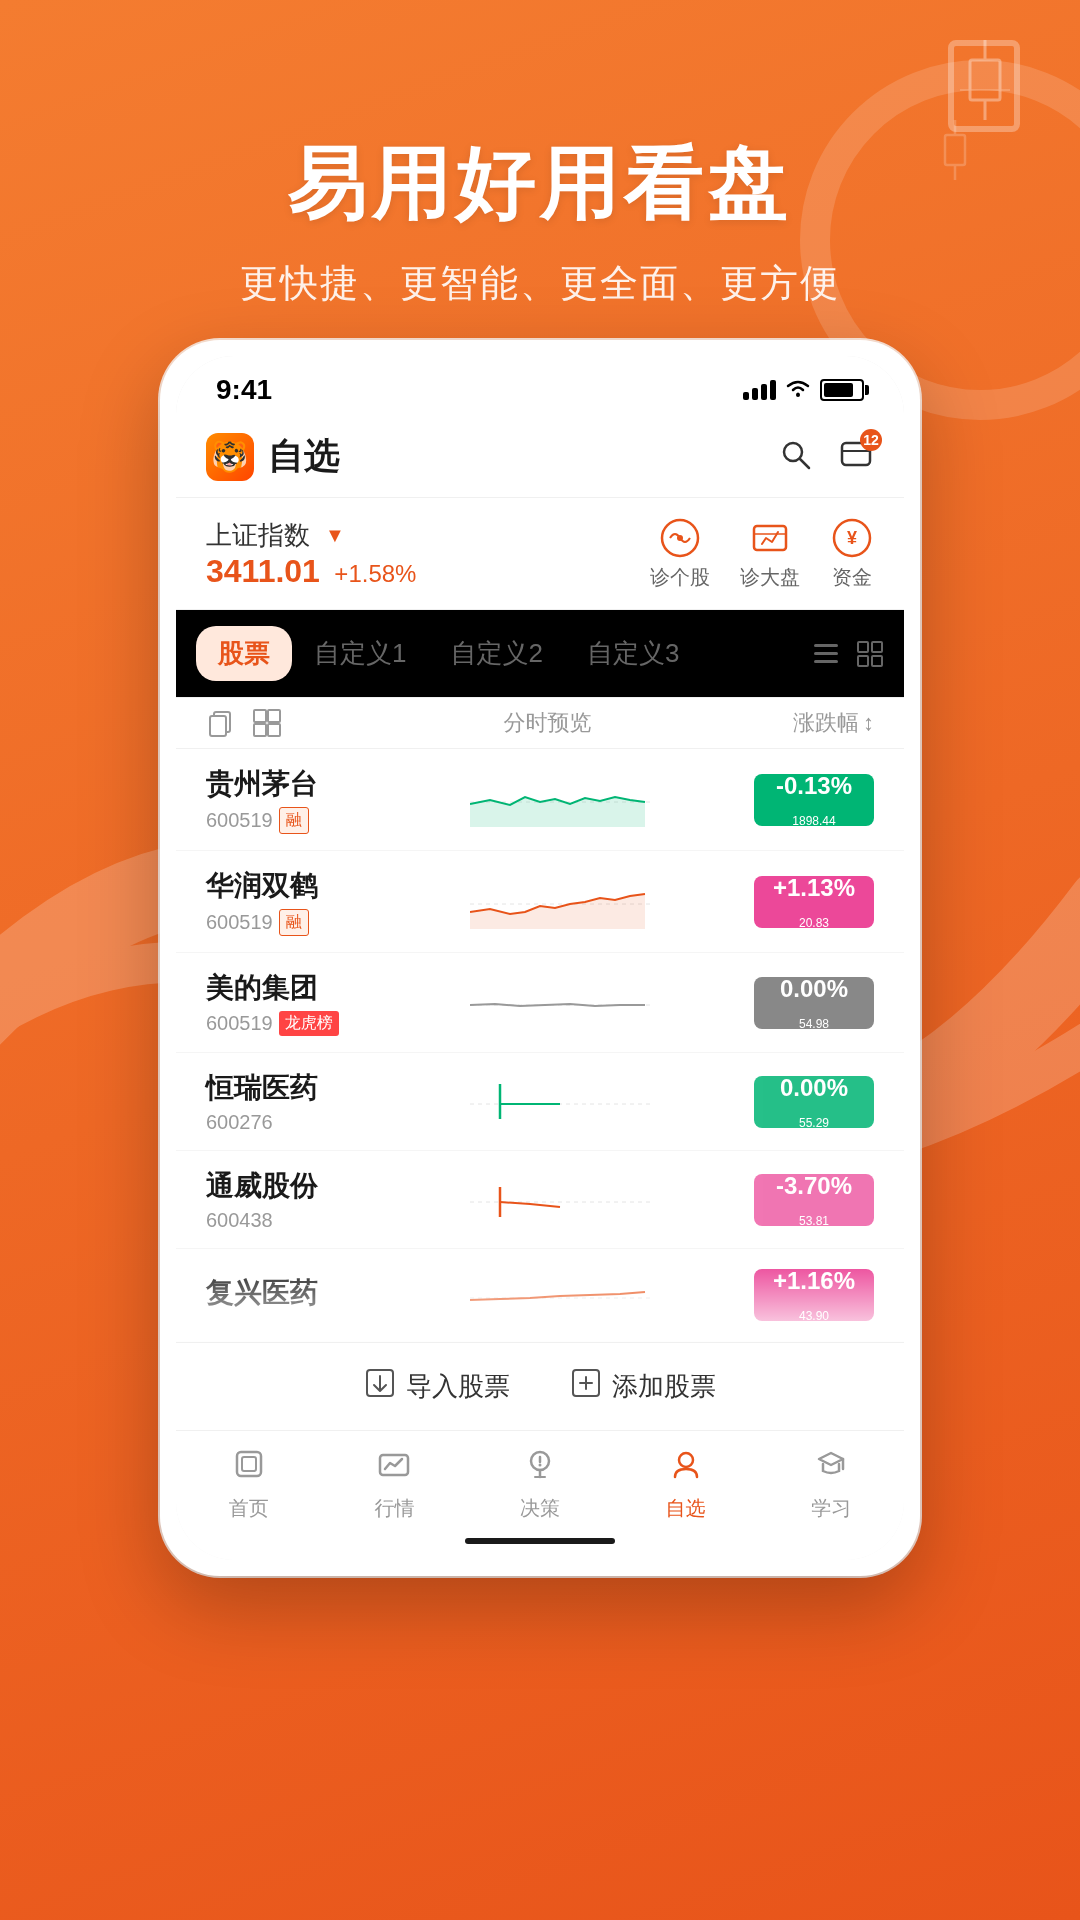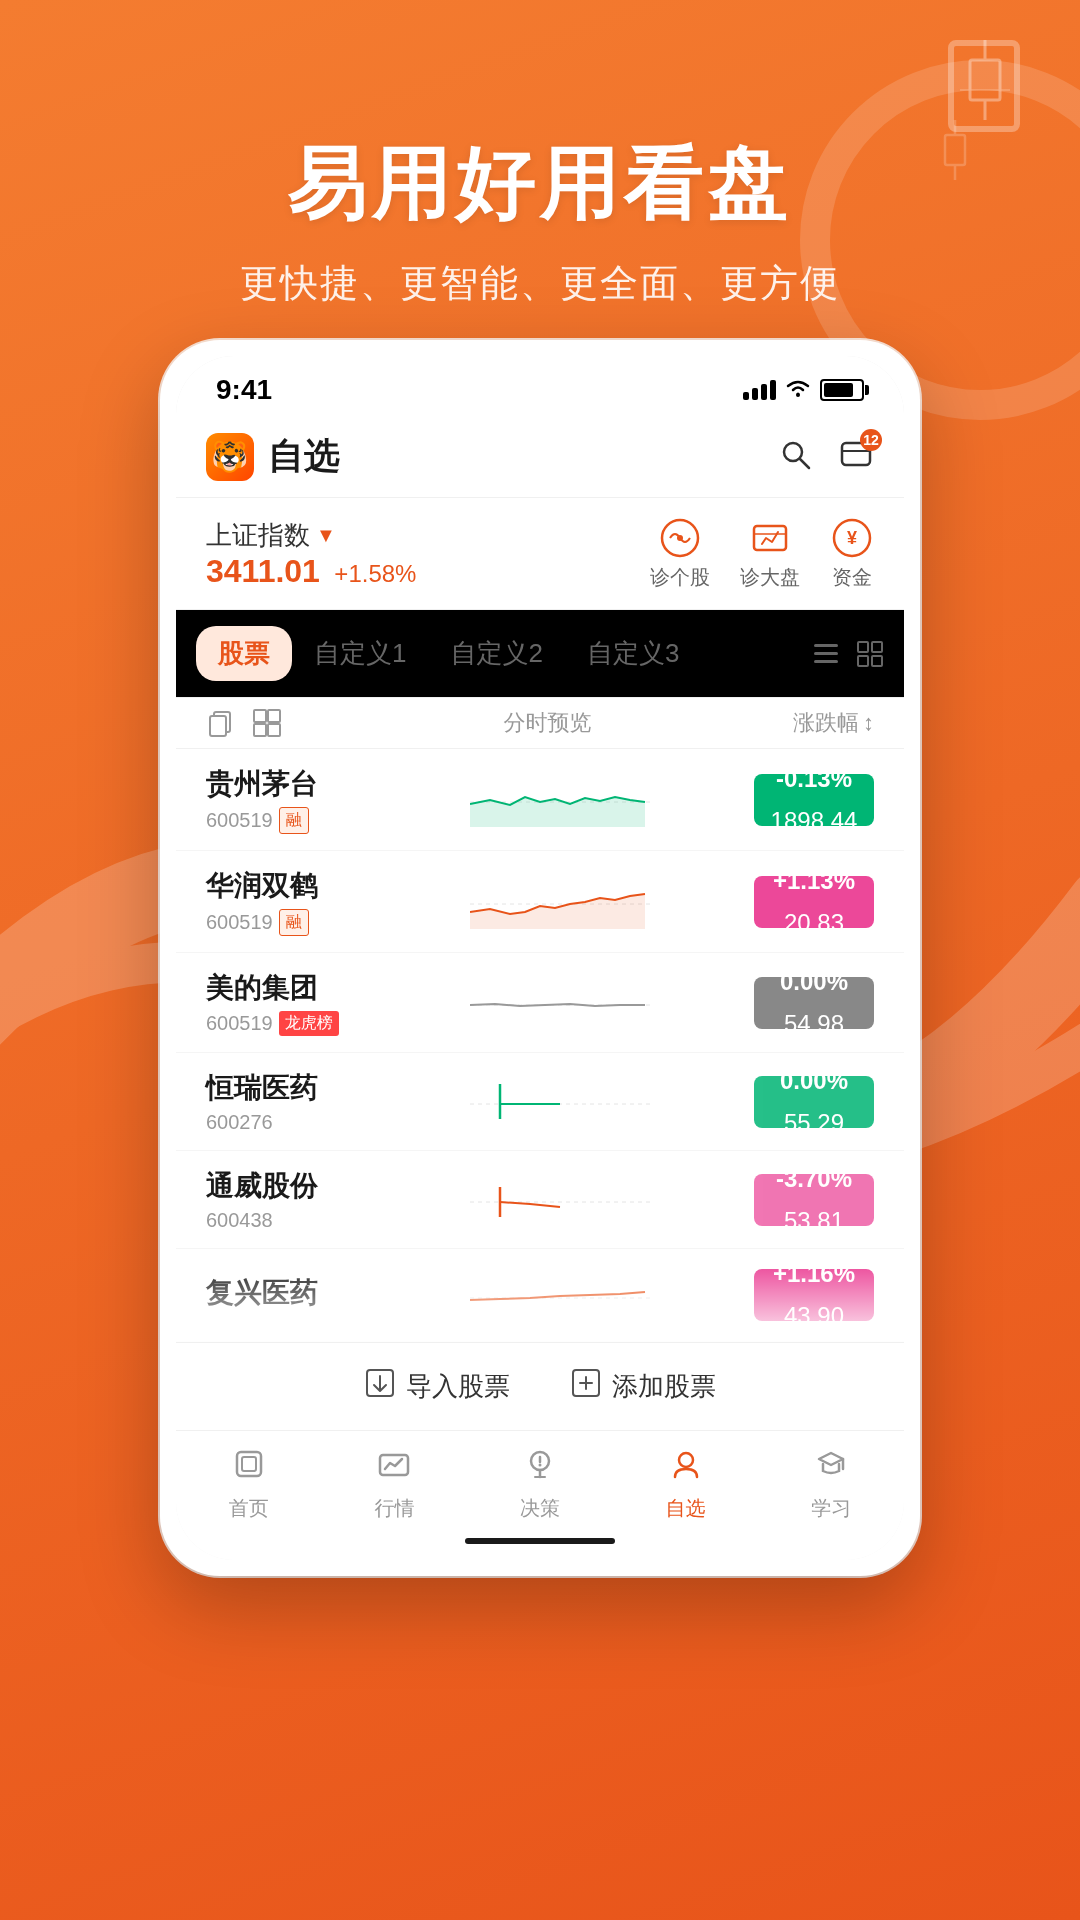--- a/index.html
+++ b/index.html
@@ -210,21 +210,21 @@
       border-bottom: 1px solid #f0f0f0;
     }
     .index-info {
       flex: 1;
     }
     .index-name {
       font-size: 26px;
       color: #333;
       display: flex;
       align-items: center;
-      gap: 6px;
+      gap: 15px;
     }
     .index-value {
       font-size: 32px;
       font-weight: 700;
       color: #e8541a;
       margin-top: 4px;
     }
     .index-change {
       color: #e8541a;
       font-size: 24px;
@@ -366,21 +366,21 @@
       align-items: center;
       justify-content: center;
       gap: 2px;
     }
     .change-pct {
       font-size: 24px;
       font-weight: 700;
       color: #fff;
     }
     .change-price {
-      font-size: 24px;
+      font-size: 12px;
       color: #fff;
       margin-top: 12px;
     }
     .btn-green { background: #00b574; }
     .btn-red { background: #ec4899; }
     .btn-gray { background: #888; }
 
     
     .bottom-actions {
       background: #fff;

